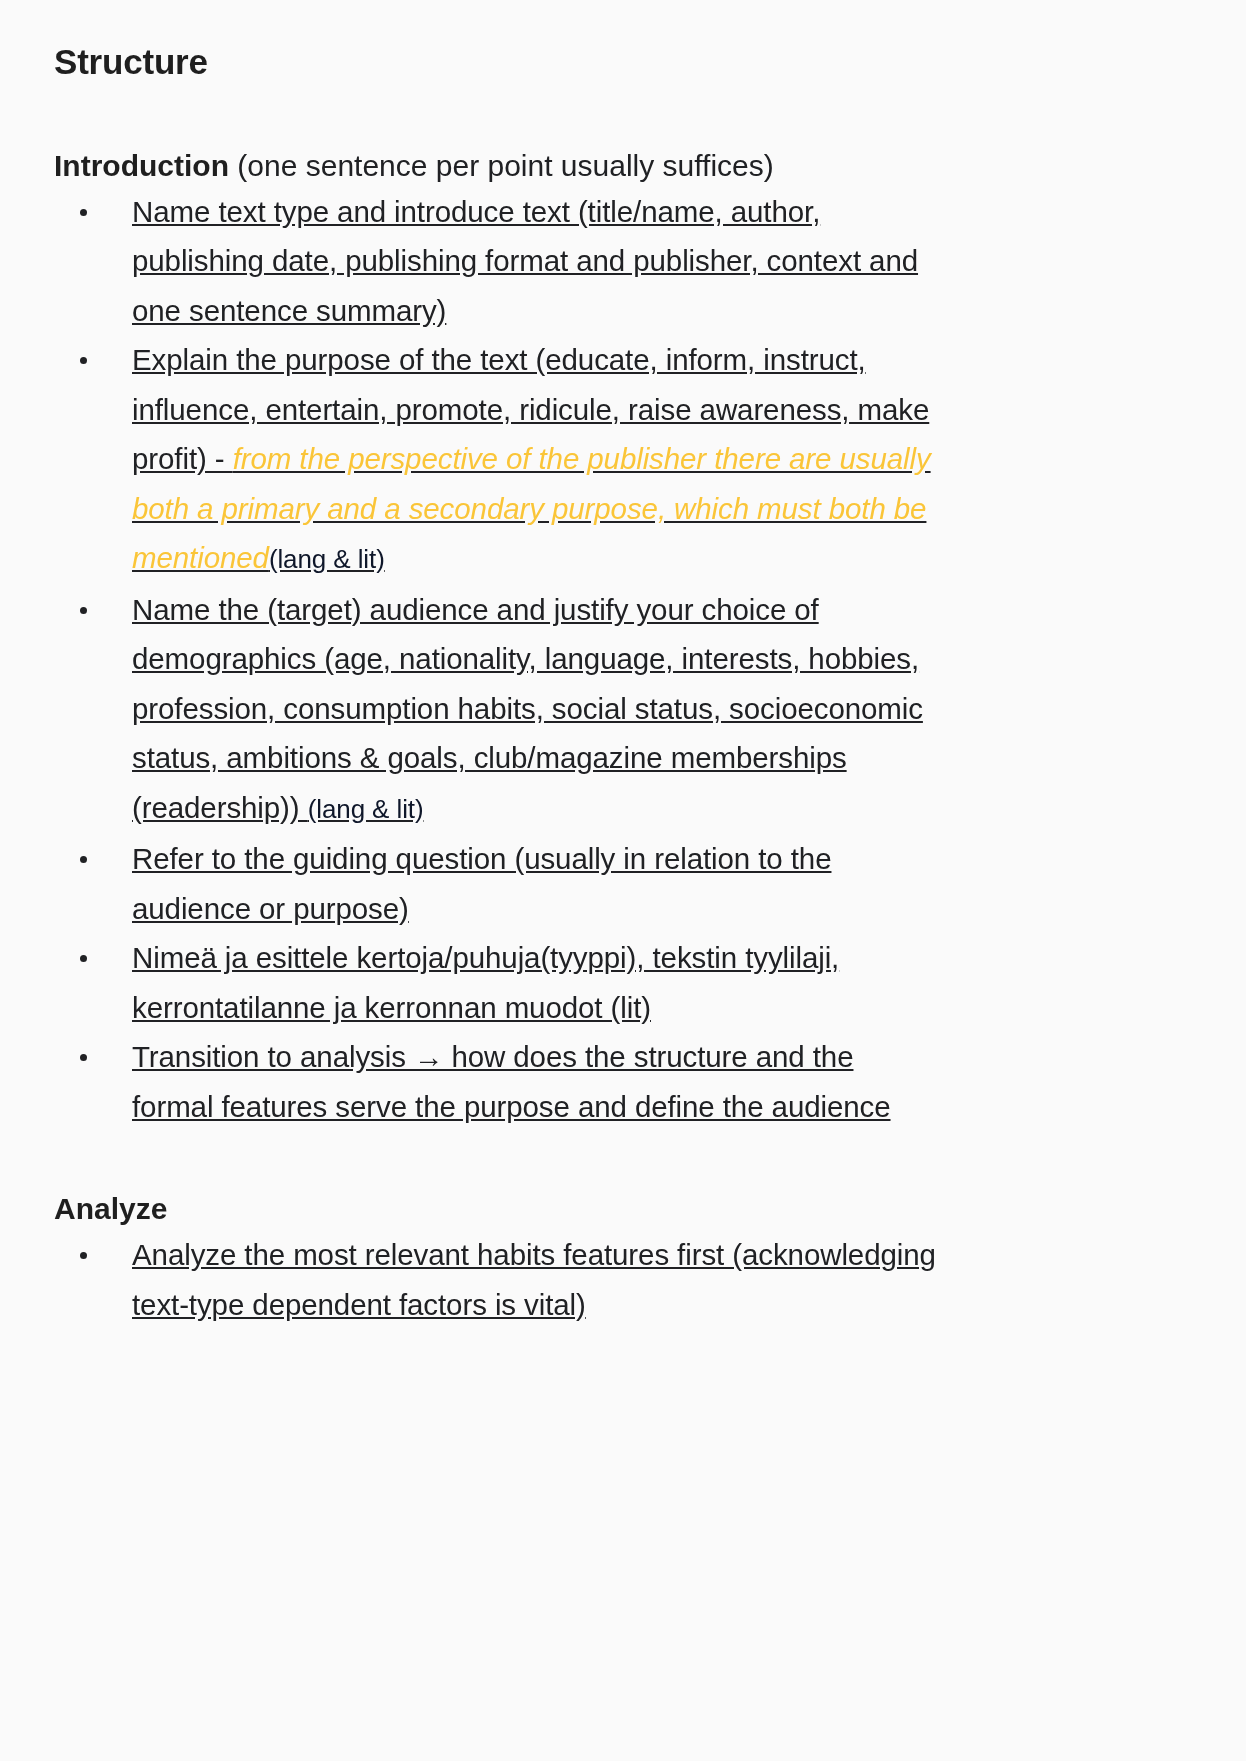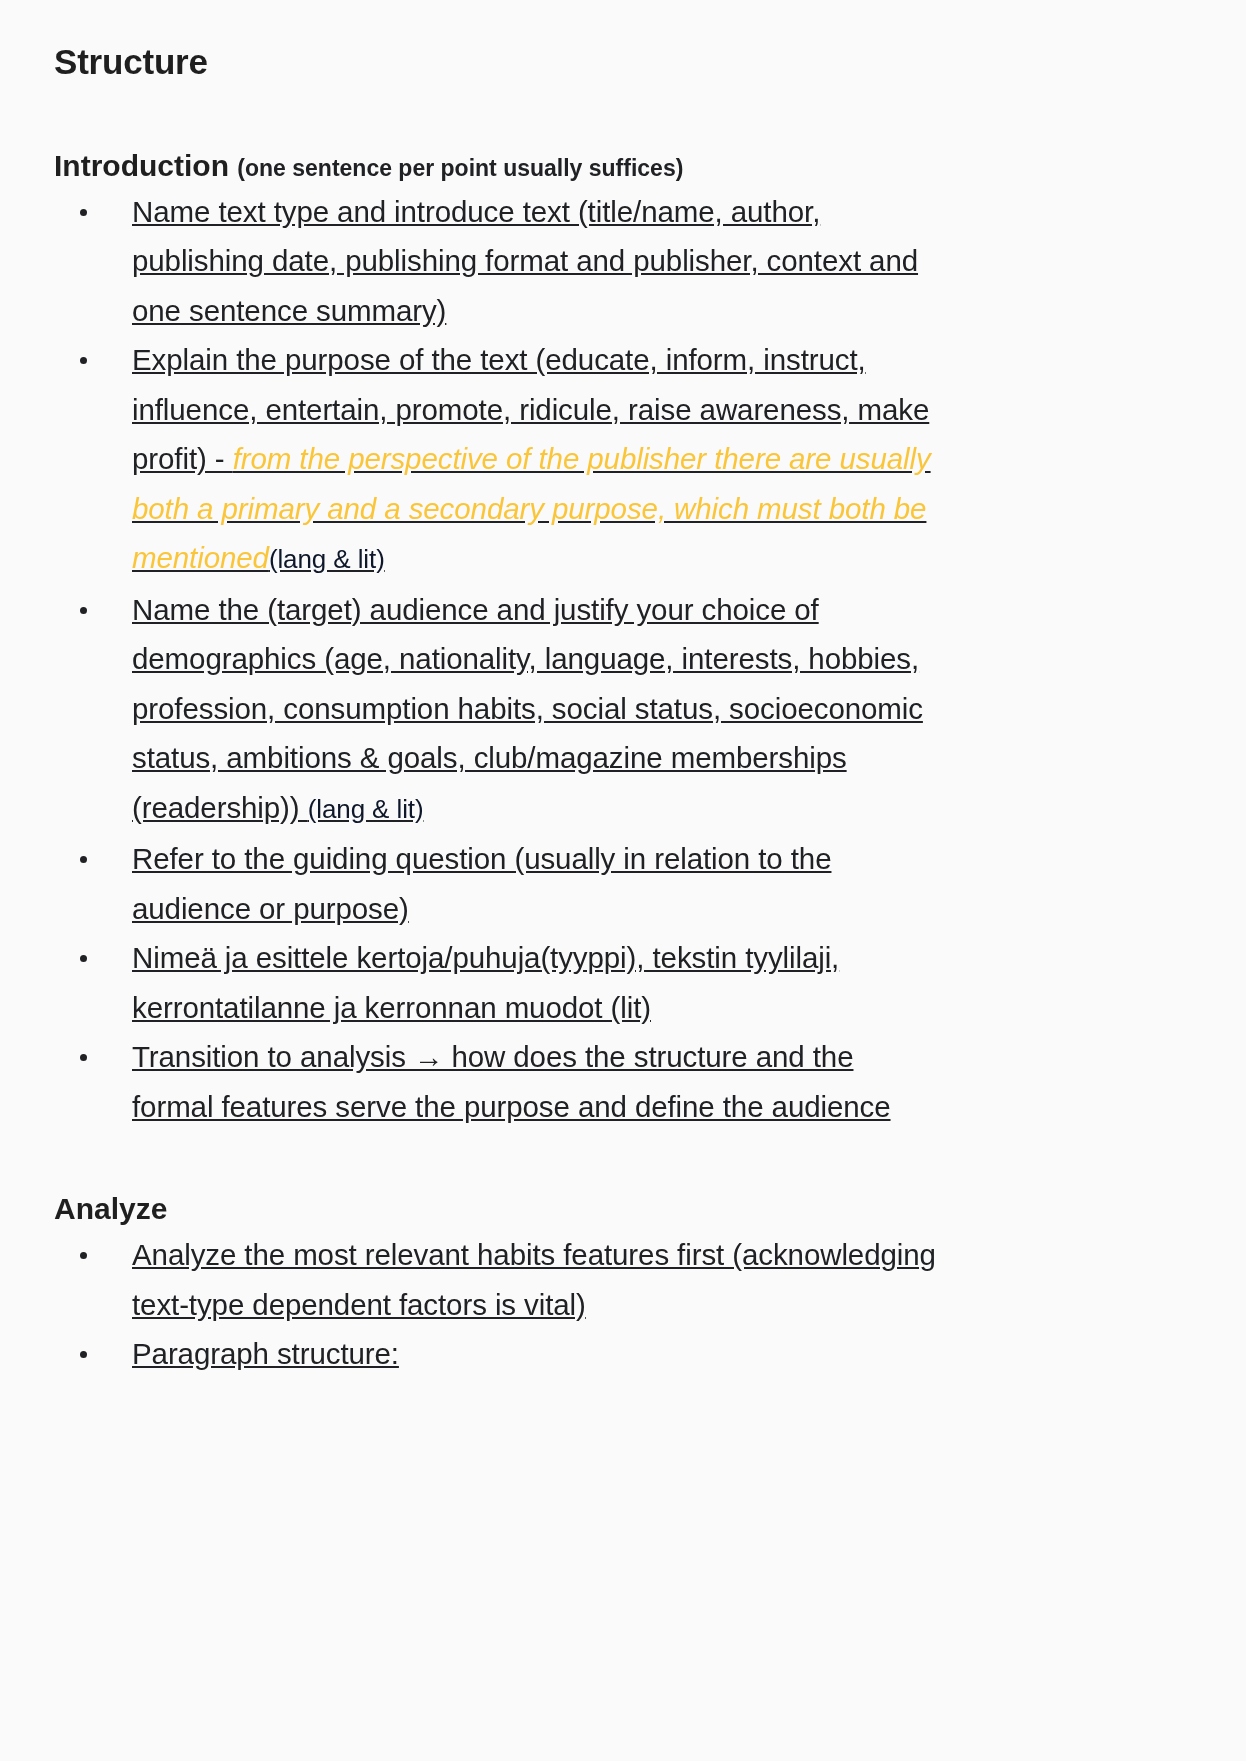--- a/index.html
+++ b/index.html
@@ -39,22 +39,22 @@
 
   .section-heading {
     font-size: 30px;
     font-weight: 700;
     line-height: 1.3;
     color: #1f1f1f;
     margin: 0;
     display: block;
   }
   .section-heading .note {
-    font-size: 23px;
-    font-weight: 700;
+    font-size: 30px;
+    font-weight: 400;
     color: #202124;
     text-align: right;
   }
 
   ul.bullets {
     list-style: none;
     margin: 2px 0 0 0;
     padding: 0;
     text-decoration: underline;
   }
@@ -142,20 +142,17 @@
       <span>Analyze</span>
     </div>
 
     <ul class="bullets">
 
       <li>
         <span>Analyze the most relevant habits features first (acknowledging text-type dependent factors is vital)</span>
       </li>
 
 
-      <li>
-        <span>Paragraph structure:</span>
-      </li>
 
     </ul>
   </div>
 
 </div>
 
 </body></html>

